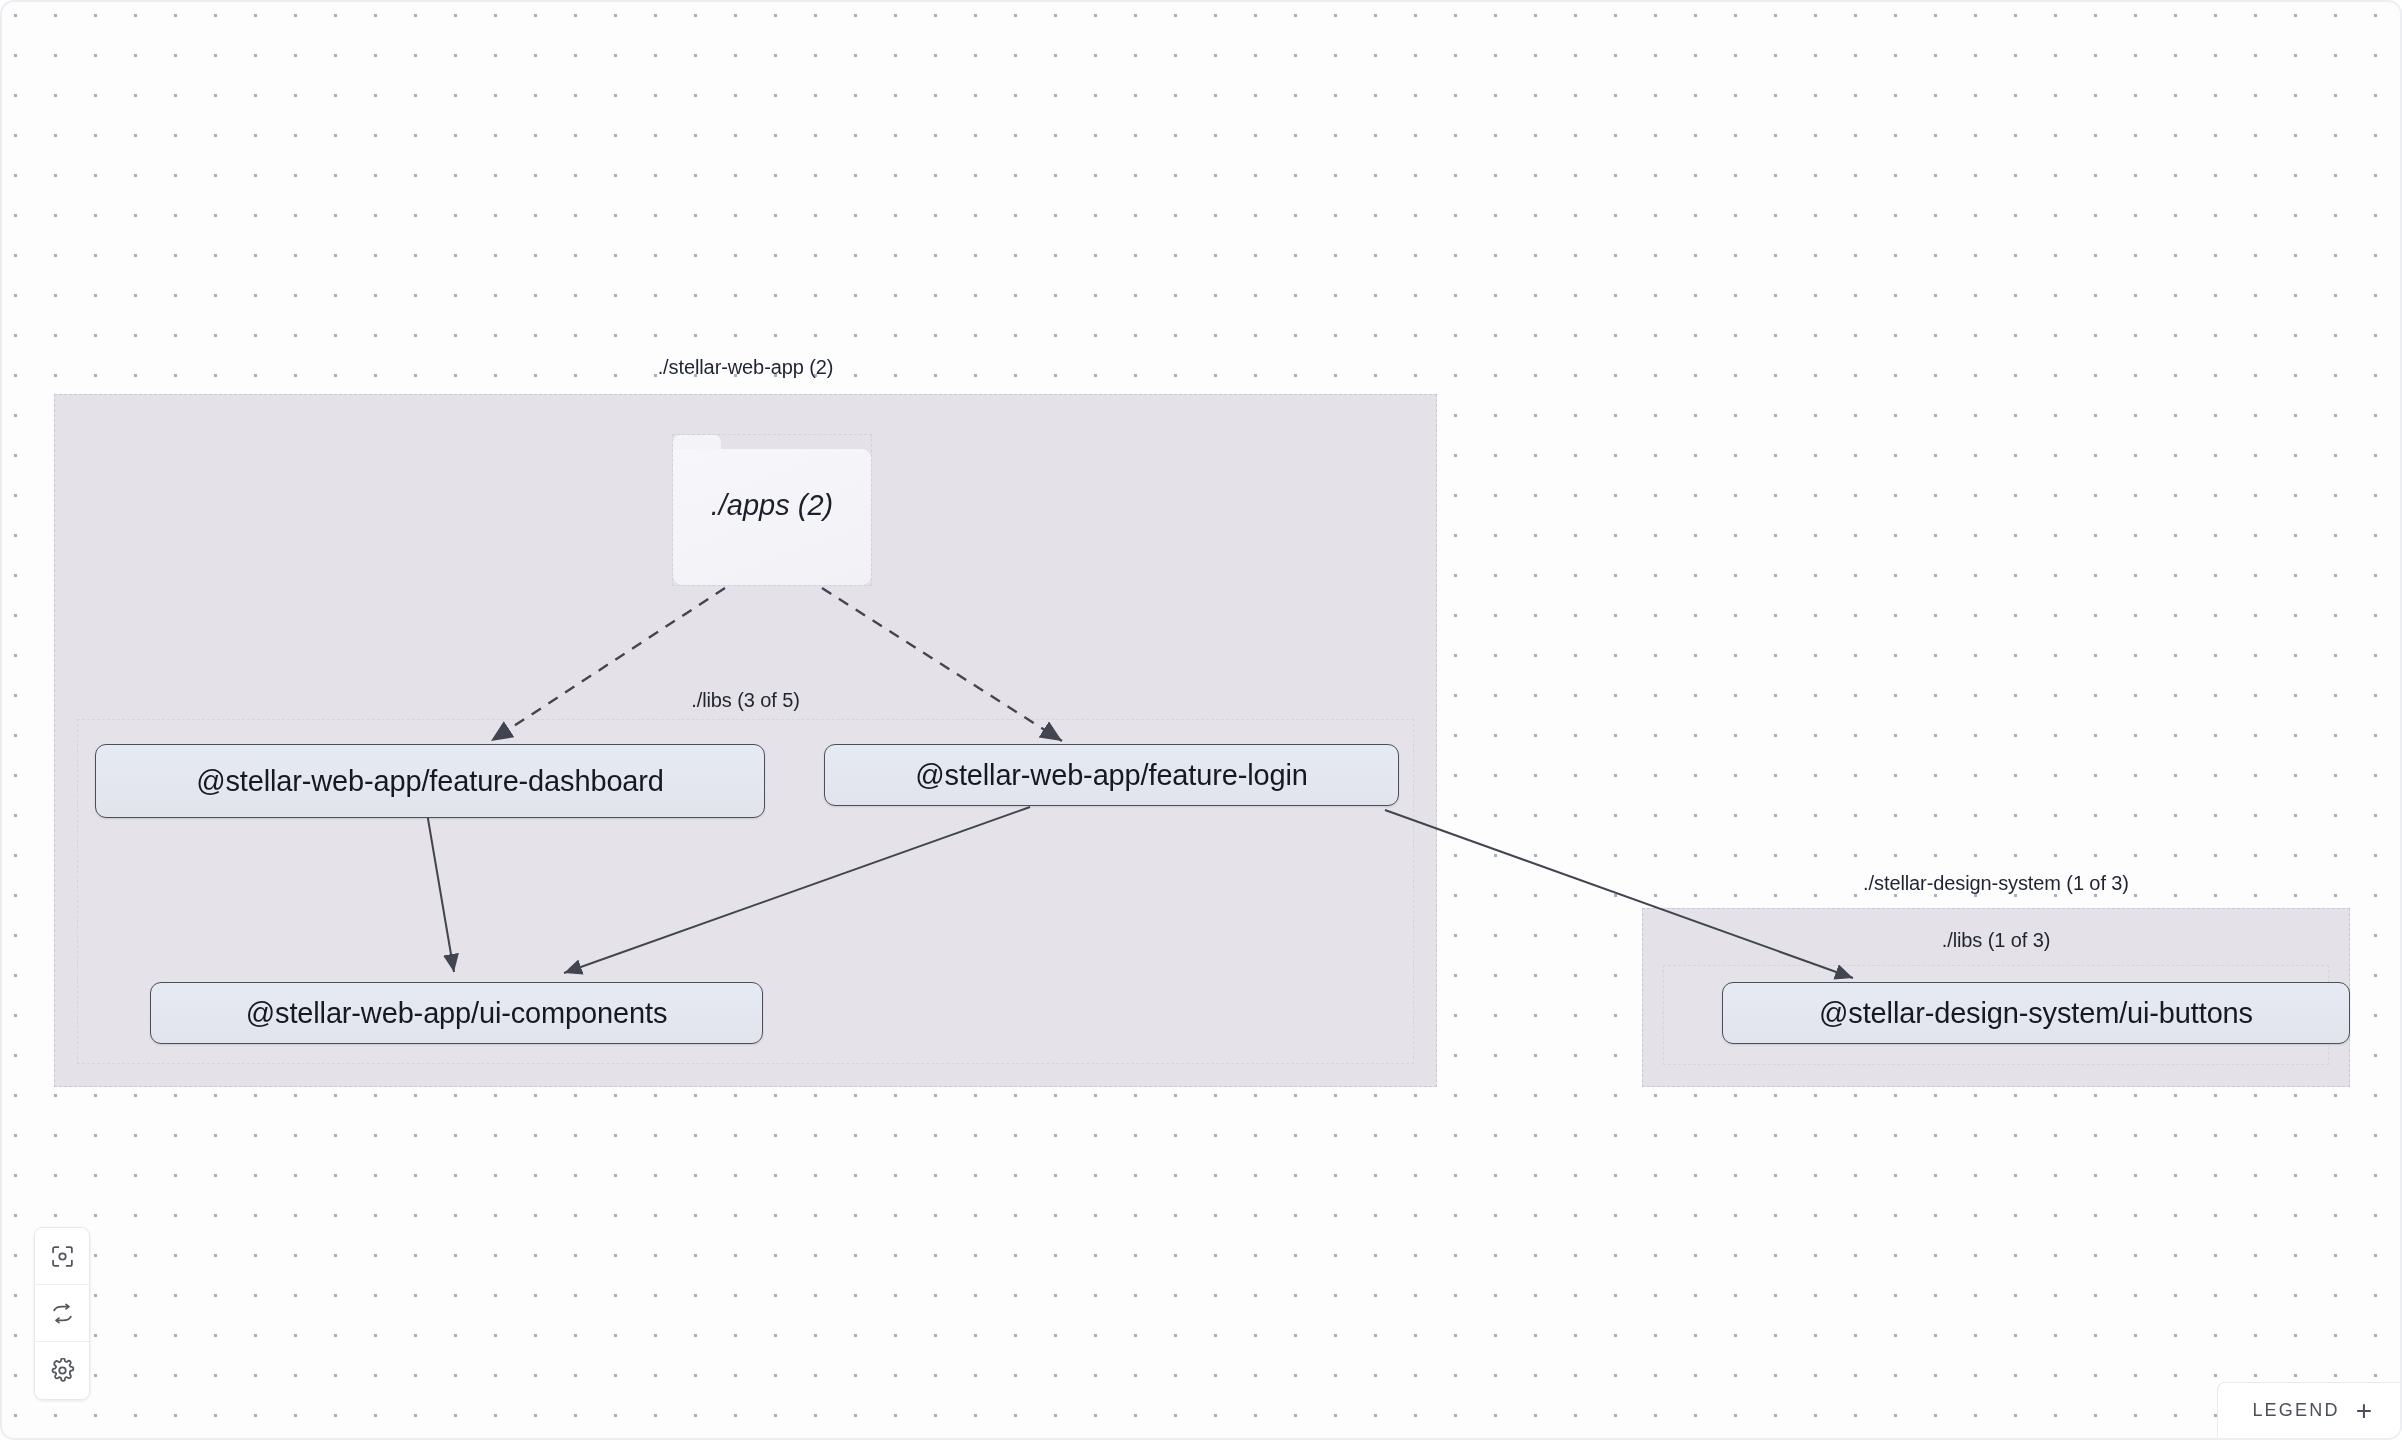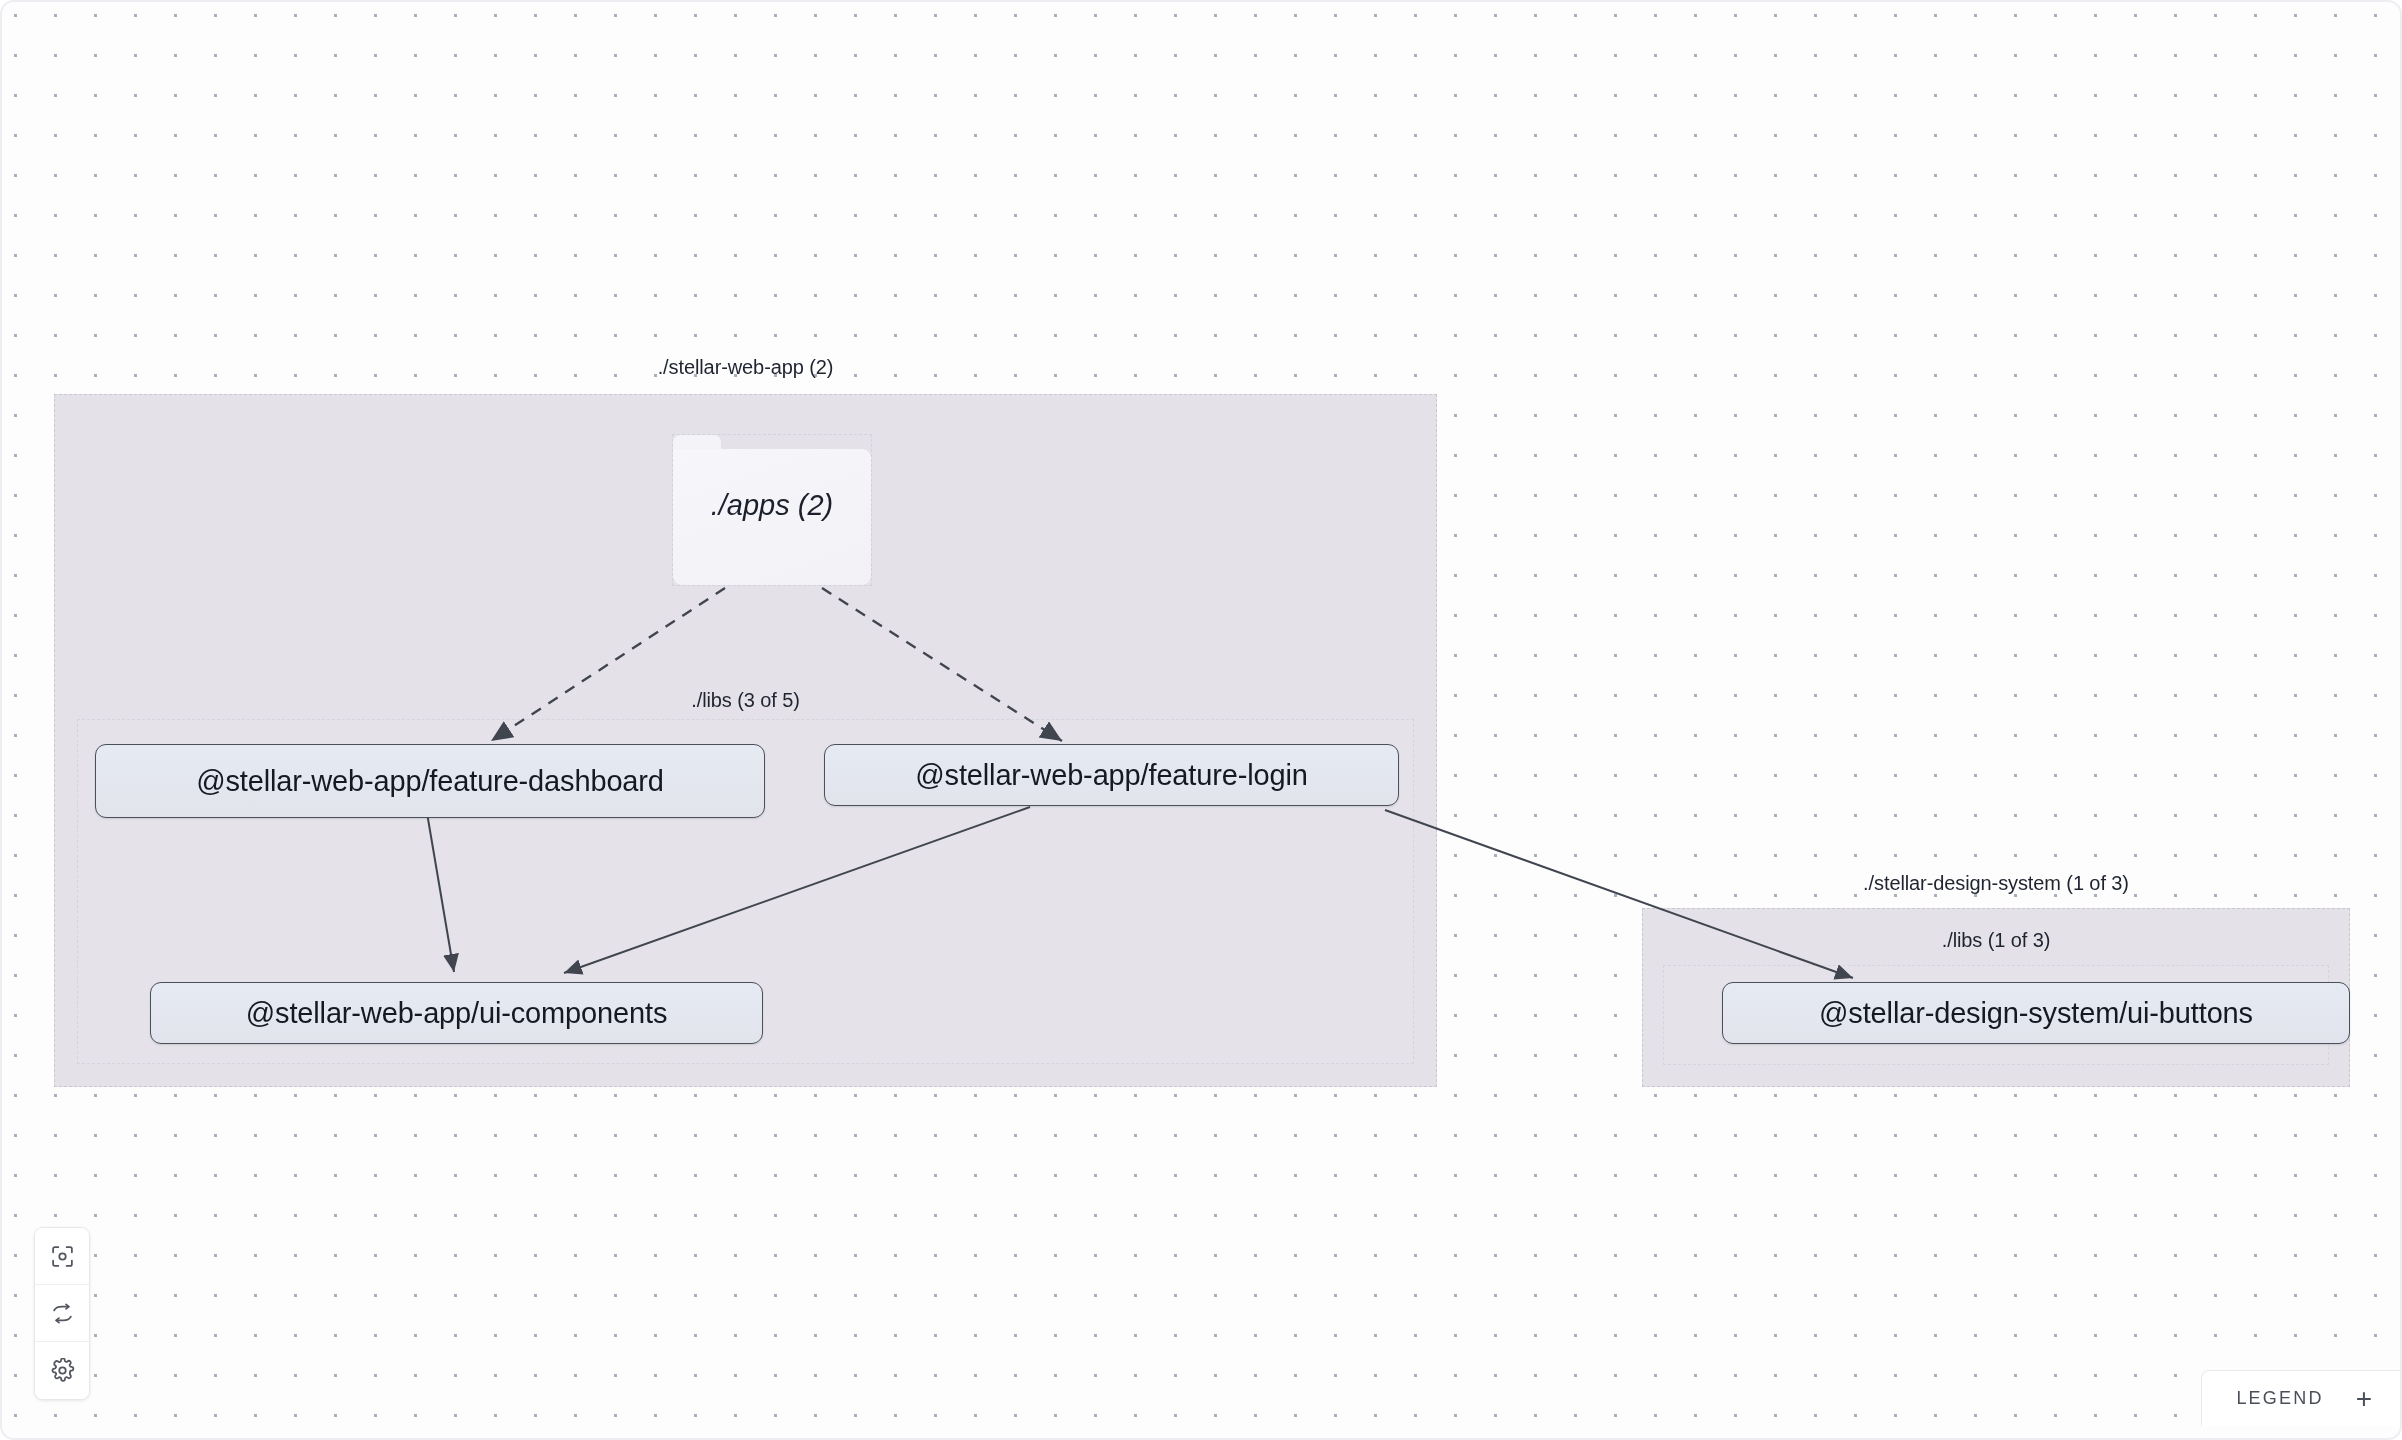--- a/index.html
+++ b/index.html
@@ -138,26 +138,26 @@
     cursor: pointer;
     padding: 0;
   }
   #controls .ctrl-btn:last-child { border-bottom: none; }
   #controls svg { display: block; }
 
   
   #legend {
     position: absolute;
     right: 0;
-    bottom: 12px;
+    bottom: 0;
     height: 56px;
     padding: 0 28px 0 34px;
     display: flex;
     align-items: center;
-    gap: 32px;
+    gap: 16px;
     background: #ffffff;
     border-top: 1px solid #e8eaee;
     border-left: 1px solid #e8eaee;
     border-radius: 8px 0 0 0;
     cursor: pointer;
     z-index: 20;
   }
   #legend .legend-label {
     font-size: 18px;
     letter-spacing: 2.2px;

